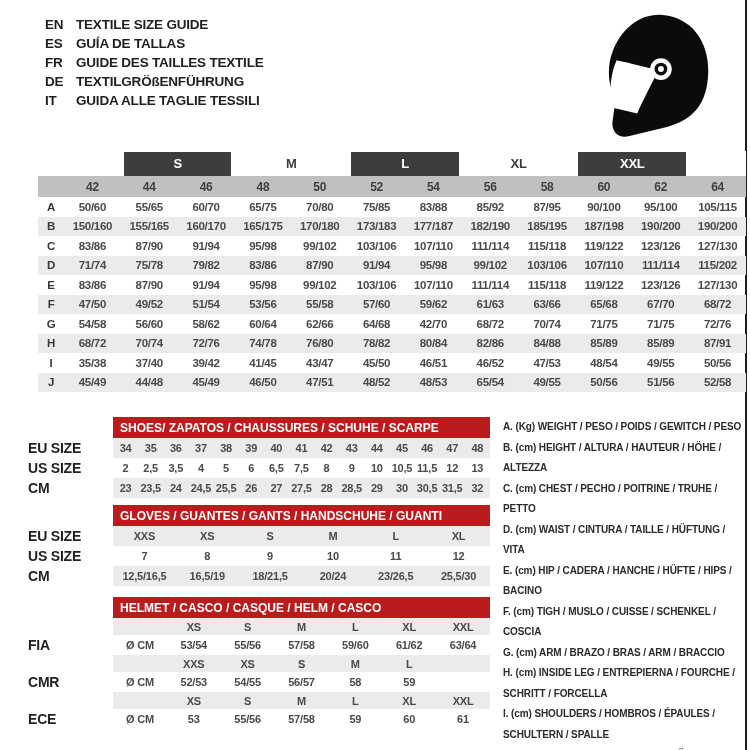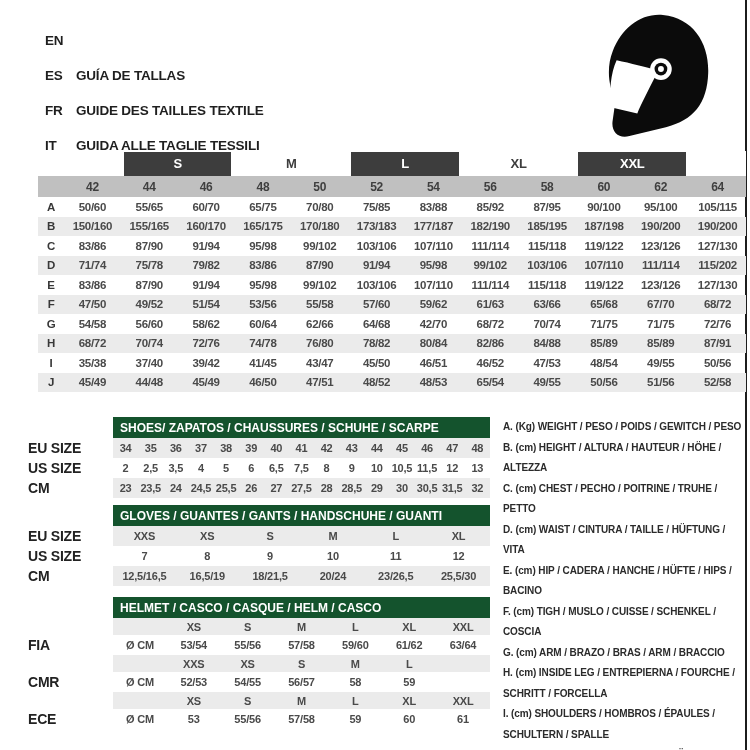--- a/index.html
+++ b/index.html
@@ -5,21 +5,21 @@
   html,body{margin:0;padding:0;}
   body{
     width:750px;height:750px;position:relative;background:#fff;overflow:hidden;
     font-family:"Liberation Sans","DejaVu Sans",sans-serif;
     -webkit-font-smoothing:antialiased;
   }
   .right-edge{position:absolute;top:0;right:3px;width:2px;height:750px;background:#1c1c1c;}
 
   
   .langs{position:absolute;left:45px;top:15px;font-size:13.5px;font-weight:700;color:#1f1f1f;letter-spacing:-0.2px;}
-  .langs .row{display:flex;line-height:19px;margin-top:16px;}
+  .langs .row{display:flex;line-height:19px;}
   .langs .code{width:31px;}
 
   
   .helmet{position:absolute;left:597px;top:10px;width:120px;height:128px;}
 
   
   table{border-collapse:collapse;table-layout:fixed;}
   td{padding:0;text-align:center;white-space:nowrap;overflow:hidden;}
   .main-table{position:absolute;left:38px;top:151px;width:708px;font-size:11.5px;font-weight:700;color:#4a4a4a;letter-spacing:-0.3px;}
   .main-table td{height:19.5px;}
@@ -27,45 +27,50 @@
   .main-table tr.blocks .blk{display:block;margin:0 3px;height:24px;line-height:24px;font-size:13px;color:#3d3d3d;}
   .main-table tr.blocks .blk.dark{background:#3d3d3d;color:#fff;}
   .main-table tr.sizes td{background:#c0c0c0;color:#3f3f3f;height:21px;font-size:12px;}
   .main-table tr.stripe td{background:#ebebeb;}
   .main-table td.rowlab{color:#383838;}
 
   
   .sec{position:absolute;left:28px;font-size:11px;font-weight:700;color:#4a4a4a;letter-spacing:-0.2px;width:462px;}
   .sec td{height:20px;}
   .sec td.lab{width:85px;text-align:left;color:#222;font-size:14px;background:#fff;}
-  .sec tr.head td.bar{background:#14532d;color:#fff;text-align:left;padding-left:7px;font-size:12px;height:21px;letter-spacing:0;}
+  .sec tr.head td.bar{background:#b91c1c;color:#fff;text-align:left;padding-left:7px;font-size:12px;height:21px;letter-spacing:0;}
   .sec tr.g td.v{background:#ebebeb;}
   .sec td.v{background:#fff;}
   .sec tr.ltr td{height:17px;}
 
   
   .legend{position:absolute;left:503px;top:417px;width:245px;font-size:10px;font-weight:700;color:#2b2b2b;letter-spacing:-0.1px;}
   .legend div{line-height:20.5px;}
 </style>
 </head>
 <body>
 
 <div class="right-edge"></div>
 
 <div class="langs">
   <div class="row">
       <span class="code">EN</span>
+      <span>TEXTILE SIZE GUIDE</span>
     </div>
   <div class="row">
       <span class="code">ES</span>
       <span>GUÍA DE TALLAS</span>
     </div>
   <div class="row">
       <span class="code">FR</span>
       <span>GUIDE DES TAILLES TEXTILE</span>
+    </div>
+  <div class="row">
+      <span class="code">DE</span>
+      <span>TEXTILGRÖßENFÜHRUNG</span>
     </div>
   <div class="row">
       <span class="code">IT</span>
       <span>GUIDA ALLE TAGLIE TESSILI</span>
     </div>
 </div>
 
 <svg class="helmet" viewBox="0 0 120 130">
   <path d="M66 5 C97 8 113 34 112 64 C111 95 97 112 69 119 L32 128 C21 131 13 124 15 112 L18 91 C10 77 9 57 15 42 C24 18 44 3 66 5 Z" fill="#0b0b0b"></path>
   <path d="M19 51 C33 54 49 58 60 61 L58 68 C51 82 44 95 40 105 L14 99 C11 83 13 64 19 51 Z" fill="#ffffff"></path>

